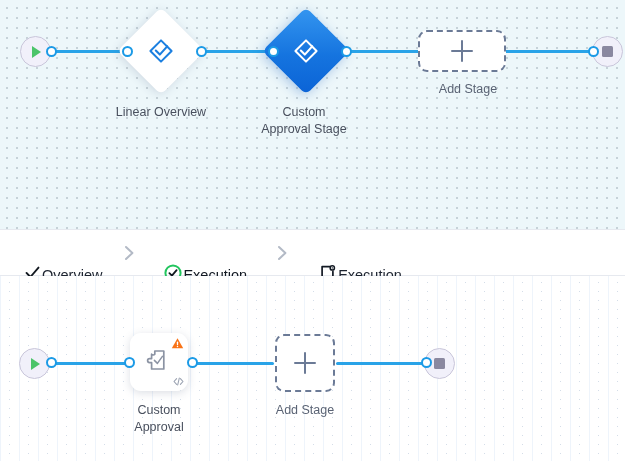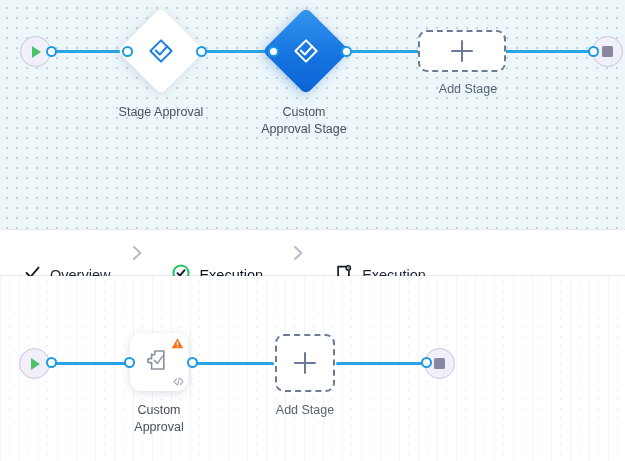--- a/index.html
+++ b/index.html
@@ -116,21 +116,21 @@
     position:absolute;left:50%;top:50%;transform:translate(-50%,-50%);
   }
 
   
   .tabbar{
     position:absolute;left:0;top:229px;width:625px;height:47px;
     background:#ffffff;border-top:1px solid #e6e9ef;border-bottom:1px solid #e6e9ef;
     display:flex;align-items:center;box-sizing:border-box;
   }
   .tab{
-    position:relative;height:58px;display:flex;align-items:center;gap:9px;
+    position:relative;height:58px;display:flex;align-items:center;gap:1px;
     padding:0 14px;box-sizing:border-box;cursor:pointer;margin-top:44px;
   }
   .tab-label{font-size:14.5px;color:#1d2430;}
   .tab.active .tab-label{color:#111822;font-weight:400;}
   .tab.active:after{
     content:"";position:absolute;left:0;right:0;bottom:0;height:3px;background:#0b6bcb;
   }
   .chev{
     width:26px;display:flex;align-items:center;justify-content:center;
     color:#b3bac6;font-size:17px;
@@ -160,21 +160,21 @@
         <svg width="28" height="28" viewBox="0 0 28 28">
           <g fill="none" stroke="#1b7fe0" stroke-width="2" stroke-linecap="round" stroke-linejoin="round">
             <path d="M14 3.4 L24.6 14 L14 24.6 L3.4 14 Z"></path>
             <path d="M8.8 13.6 L12.8 17.6 L20.2 9.4" stroke-width="2.1"></path>
           </g>
         </svg>
       </div>
     </div>
     <div class="port" style="left:122px;top:46px;"></div>
     <div class="port" style="left:196px;top:46px;"></div>
-    <div class="caption" style="left:90px;top:104px;width:142px;">Stage Approval</div>
+    <div class="caption" style="left:90px;top:104px;width:142px;">Linear Overview</div>
 
     <div class="diamond diamond-blue" style="left:275px;top:20px;">
       <div class="glyph">
         <svg width="28" height="28" viewBox="0 0 28 28">
           <g fill="none" stroke="#ffffff" stroke-width="2" stroke-linecap="round" stroke-linejoin="round">
             <path d="M14 3.4 L24.6 14 L14 24.6 L3.4 14 Z"></path>
             <path d="M8.8 13.6 L12.8 17.6 L20.2 9.4" stroke-width="2.1"></path>
           </g>
         </svg>
       </div>

